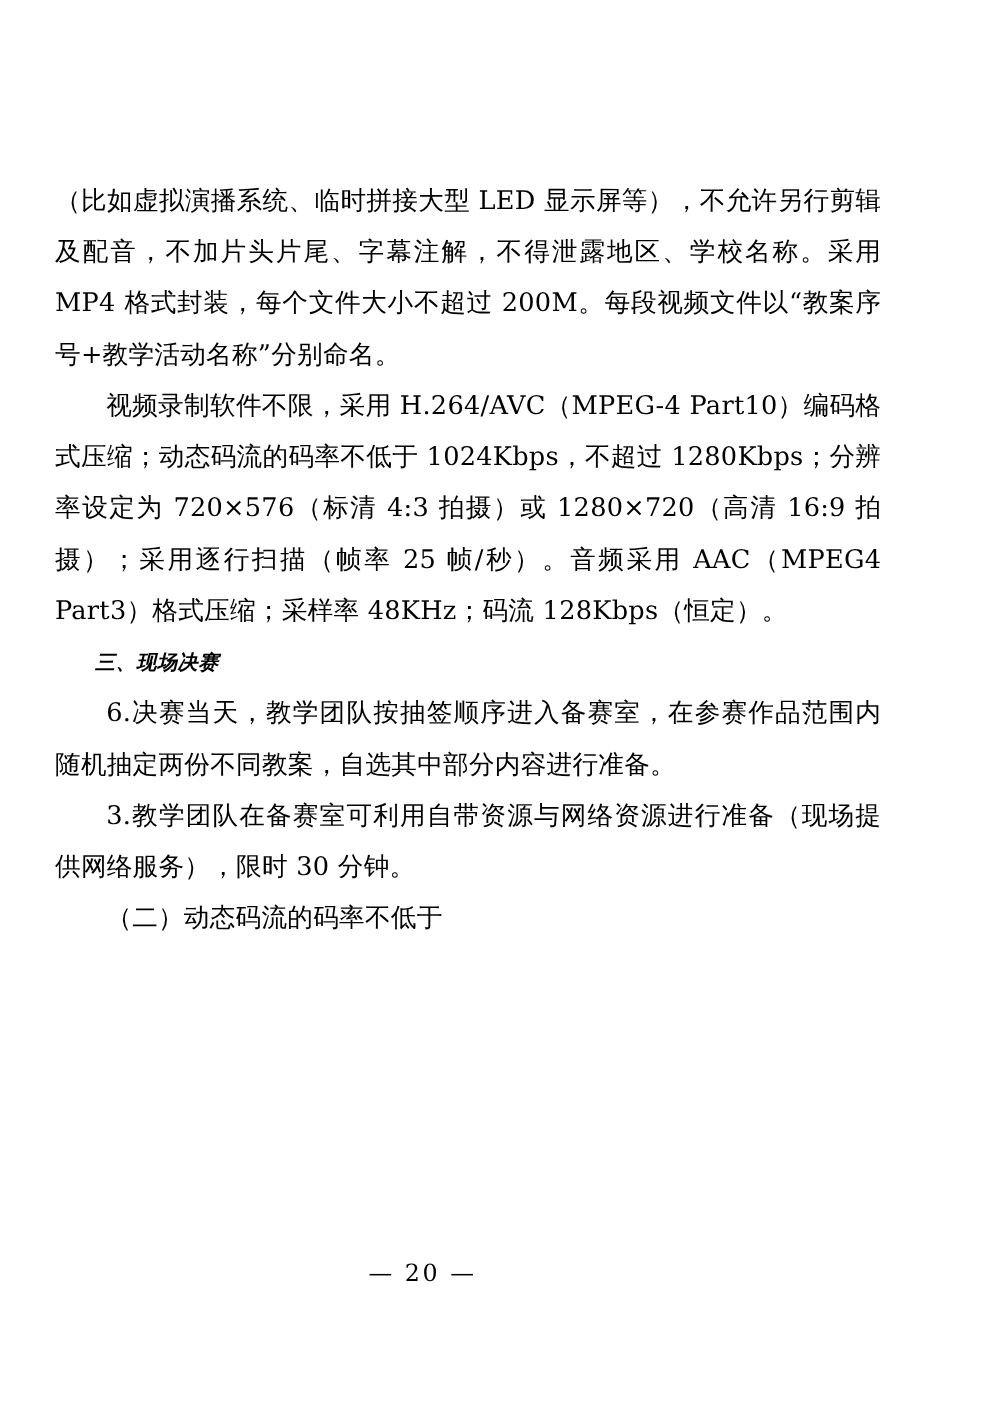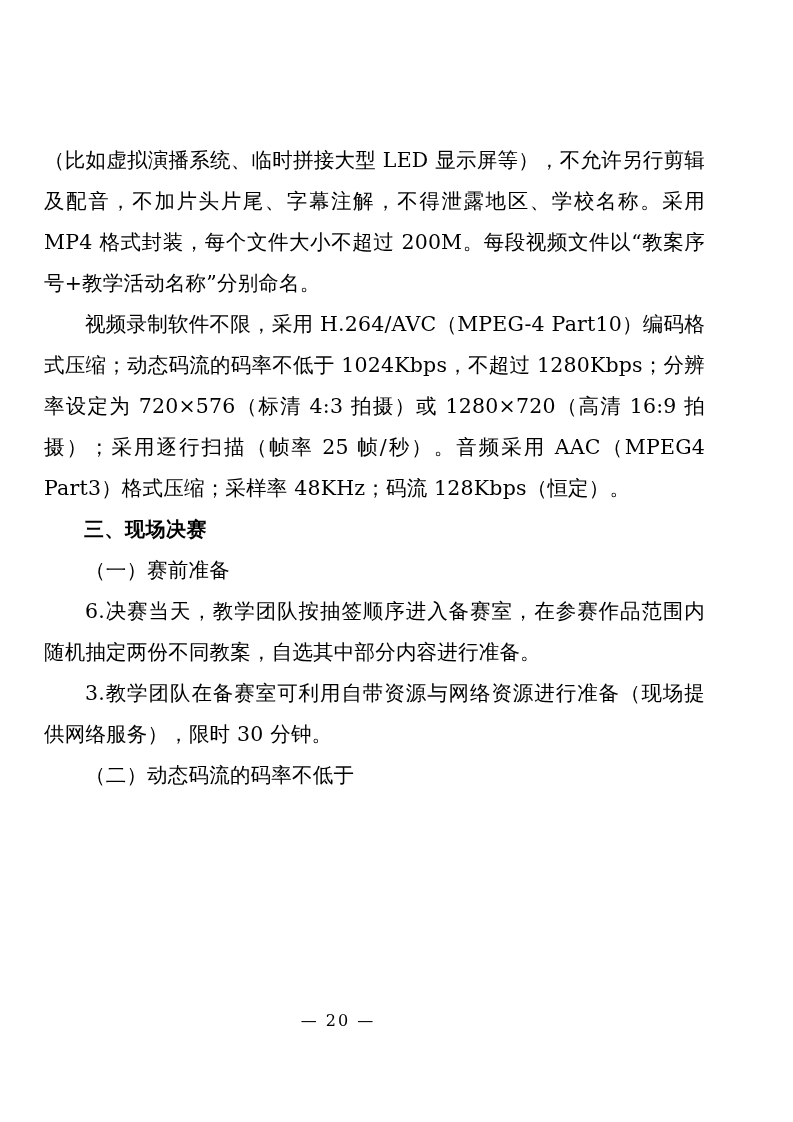--- a/index.html
+++ b/index.html
@@ -36,52 +36,52 @@
     letter-spacing: 0.2px;
   }
   p.para.no-indent {
     text-indent: 0;
   }
   p.heading {
     margin: 0;
     text-indent: 2em;
     font-weight: bold;
     font-family: "DejaVu Sans", "Liberation Sans", sans-serif;
-    font-size: 20px;
+    font-size: 16px;
     letter-spacing: 0.5px;
+    font-style: italic;
   }
   p.subheading {
     margin: 0;
     text-indent: 2em;
     letter-spacing: 0.2px;
   }
   .footer {
     position: absolute;
     left: 0;
     bottom: 92px;
     width: 676px;
     text-align: center;
-    font-size: 16px;
+    font-size: 19px;
     font-family: "DejaVu Serif", "Liberation Serif", serif;
     letter-spacing: 2px;
   }
 </style>
 </head>
 <body>
 
 <div class="page">
   <div class="doc-body">
 
     <p class="para no-indent">（比如虚拟演播系统、临时拼接大型 LED 显示屏等），不允许另行剪辑及配音，不加片头片尾、字幕注解，不得泄露地区、学校名称。采用 MP4 格式封装，每个文件大小不超过 200M。每段视频文件以“教案序号+教学活动名称”分别命名。</p>
 
     <p class="para">视频录制软件不限，采用 H.264/AVC（MPEG-4 Part10）编码格式压缩；动态码流的码率不低于 1024Kbps，不超过 1280Kbps；分辨率设定为 720×576（标清 4:3 拍摄）或 1280×720（高清 16:9 拍摄）；采用逐行扫描（帧率 25 帧/秒）。音频采用 AAC（MPEG4 Part3）格式压缩；采样率 48KHz；码流 128Kbps（恒定）。</p>
 
     <p class="heading">三、现场决赛</p>
 
-    <p class="subheading">（一）赛前准备</p>
 
 
     <p class="para">6.决赛当天，教学团队按抽签顺序进入备赛室，在参赛作品范围内随机抽定两份不同教案，自选其中部分内容进行准备。</p>
 
     <p class="para">3.教学团队在备赛室可利用自带资源与网络资源进行准备（现场提供网络服务），限时 30 分钟。</p>
 
     <p class="subheading">（二）动态码流的码率不低于</p>
 
 
   </div>

